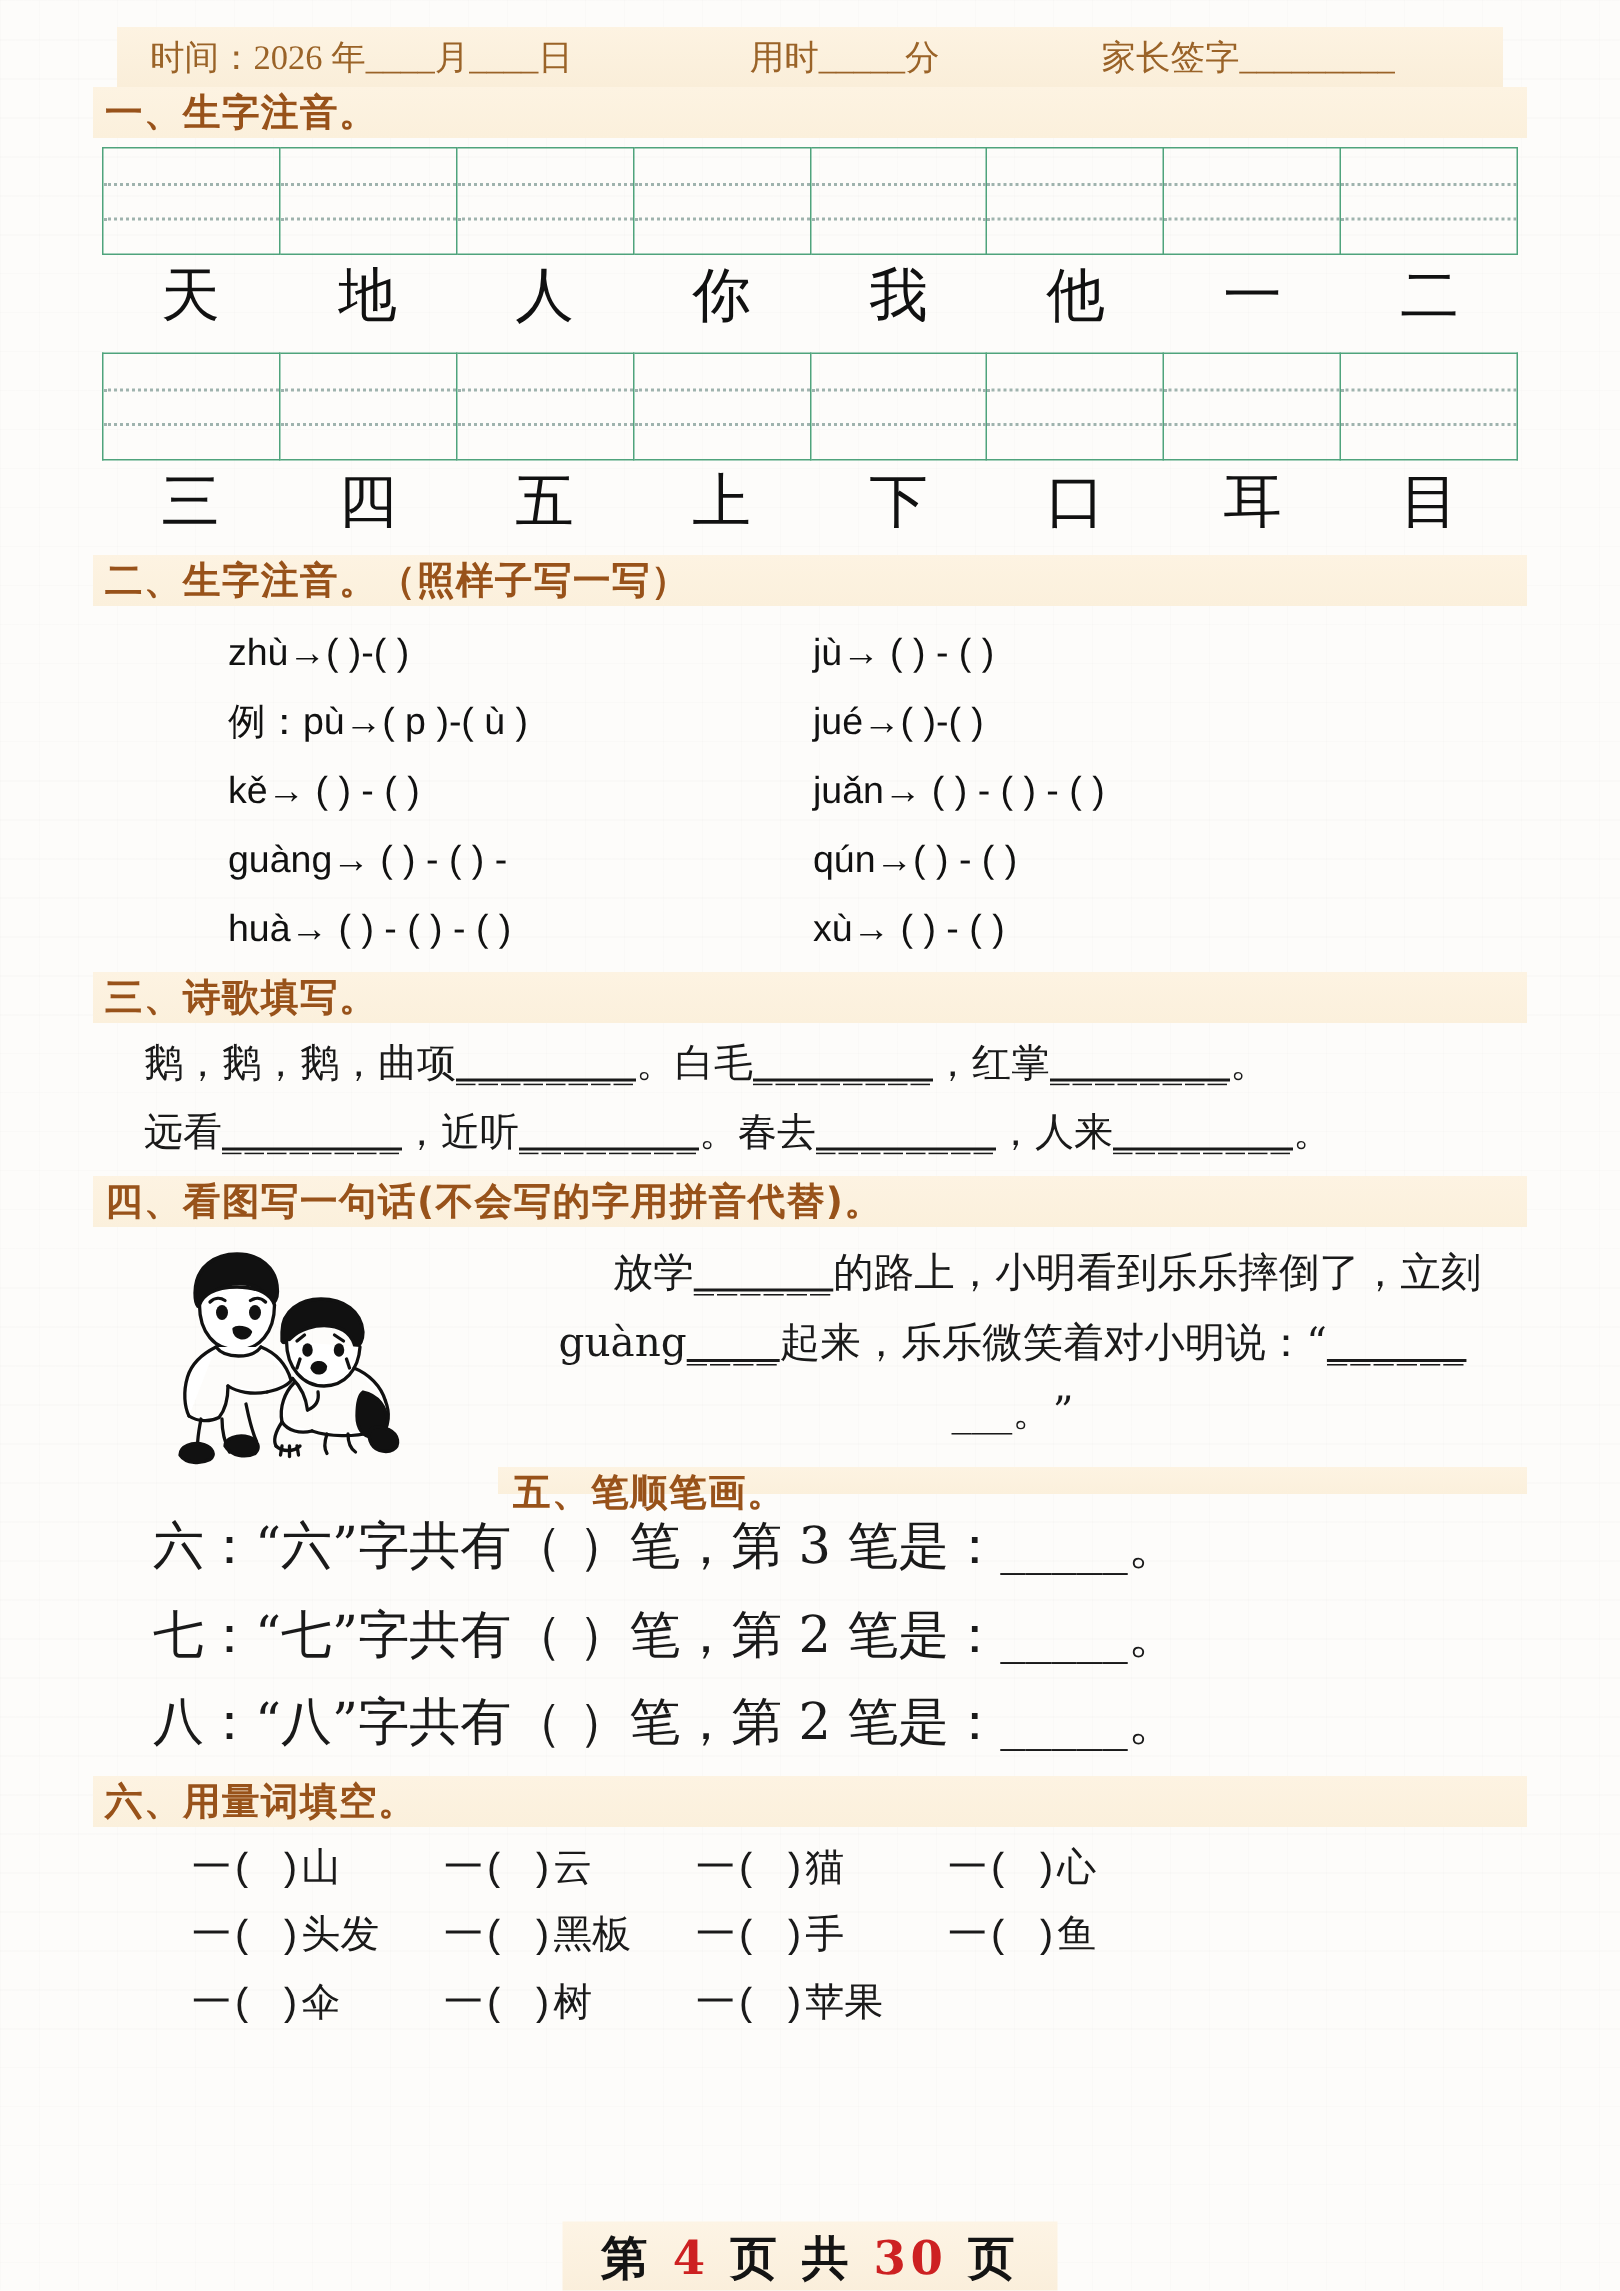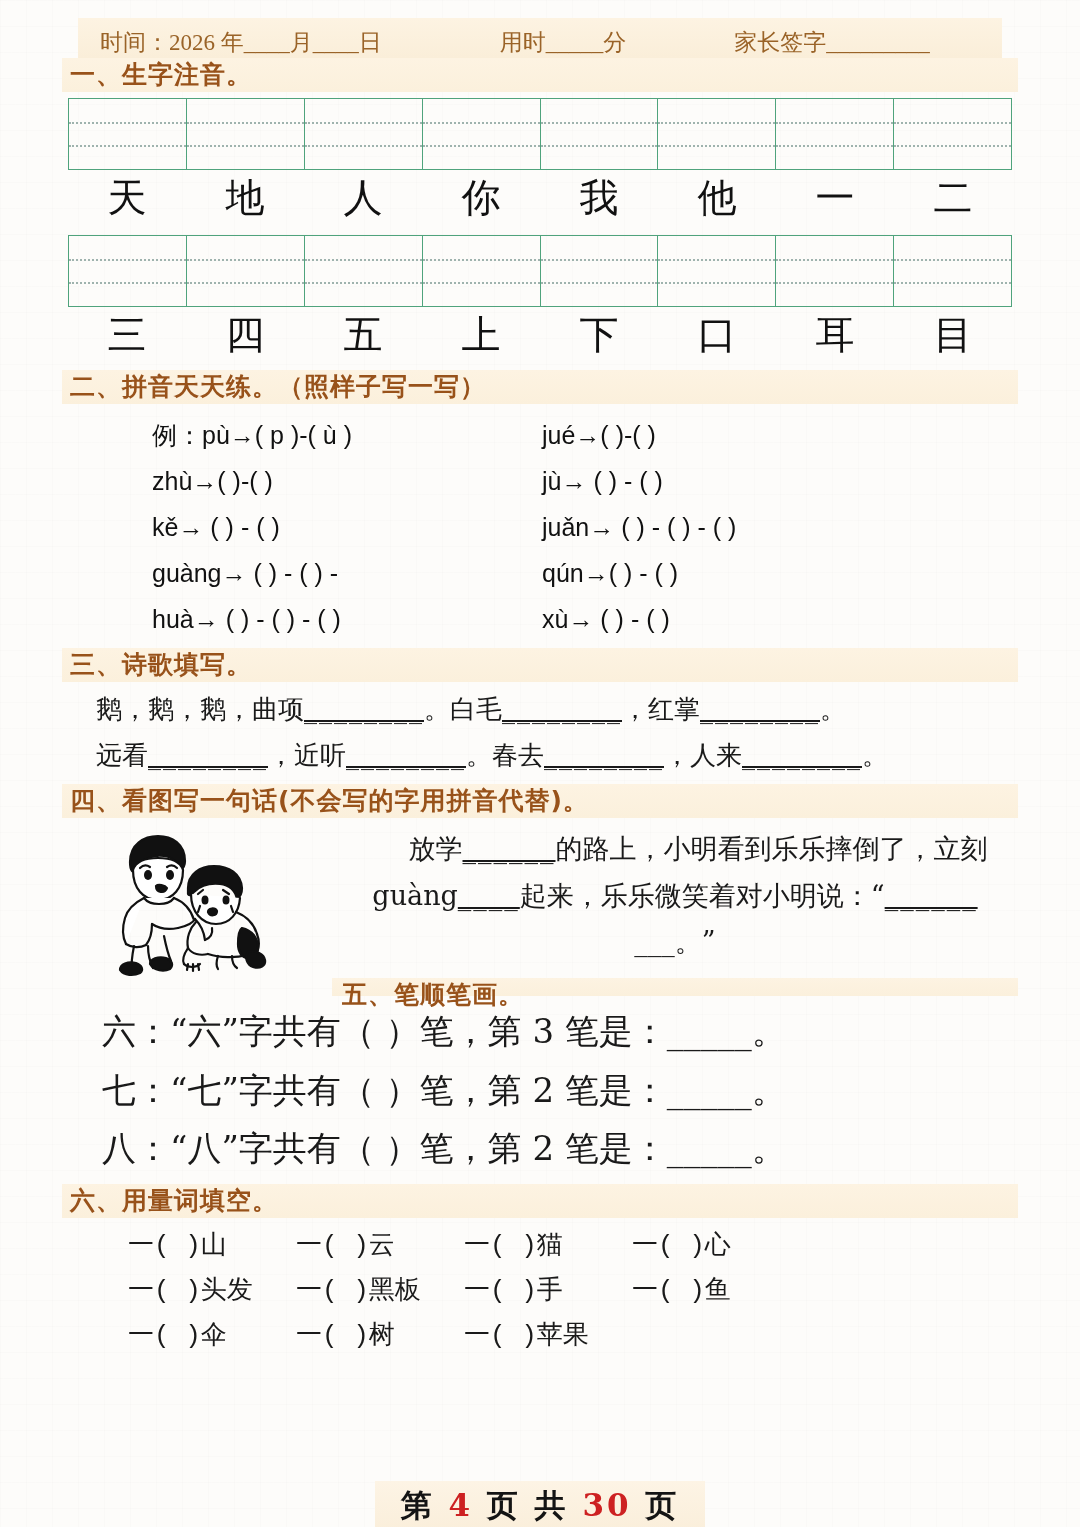--- a/index.html
+++ b/index.html
@@ -39,21 +39,21 @@
   .t-black { color: #141414; }
   .t-orange { color: #c0761f; }
   .t-red { color: #cd2122; }
 
   
   .infobar {
     margin: 18px 78px 0 78px;
     background: linear-gradient(180deg,#fdf3e2 0%, #faeed9 100%);
     height: 40px;
     display: flex;
-    align-items: flex-end;
+    align-items: center;
     font-size: 23px;
     color: #9a6328;
     font-family: "Liberation Serif", serif;
     white-space: nowrap;
   }
   .infobar .seg { display: inline-block; }
   .info-time { margin-left: 22px; }
   .info-dur  { margin-left: 118px; }
   .info-sign { margin-left: 108px; }
 
@@ -275,30 +275,30 @@
     <div class="cell">四</div>
     <div class="cell">五</div>
     <div class="cell">上</div>
     <div class="cell">下</div>
     <div class="cell">口</div>
     <div class="cell">耳</div>
     <div class="cell">目</div>
   </div>
 
   <div class="sechead-wrap" style="margin-top:8px;">
-    <div class="sechead">二、拼音天天练。（照样子写一写）</div>
+    <div class="sechead">二、生字注音。（照样子写一写）</div>
   </div>
   <div class="pinyin-block">
+    <div class="pyrow">
+      <div class="pycol-l">zhù→(     )-(      )</div>
+      <div class="pycol-r">jù→ (   ) - (   )</div>
+    </div>
     <div class="pyrow">
       <div class="pycol-l">例：pù→( p )-( ù )</div>
       <div class="pycol-r">jué→(    )-(         )</div>
-    </div>
-    <div class="pyrow">
-      <div class="pycol-l">zhù→(     )-(      )</div>
-      <div class="pycol-r">jù→ (   ) - (   )</div>
     </div>
     <div class="pyrow">
       <div class="pycol-l">kě→ (     ) - (       )</div>
       <div class="pycol-r">juǎn→ (   ) - (    ) - (    )</div>
     </div>
     <div class="pyrow">
       <div class="pycol-l"> guàng→ (    ) - (   ) -</div>
       <div class="pycol-r">qún→(  ) - (   )</div>
     </div>
     <div class="pyrow">

